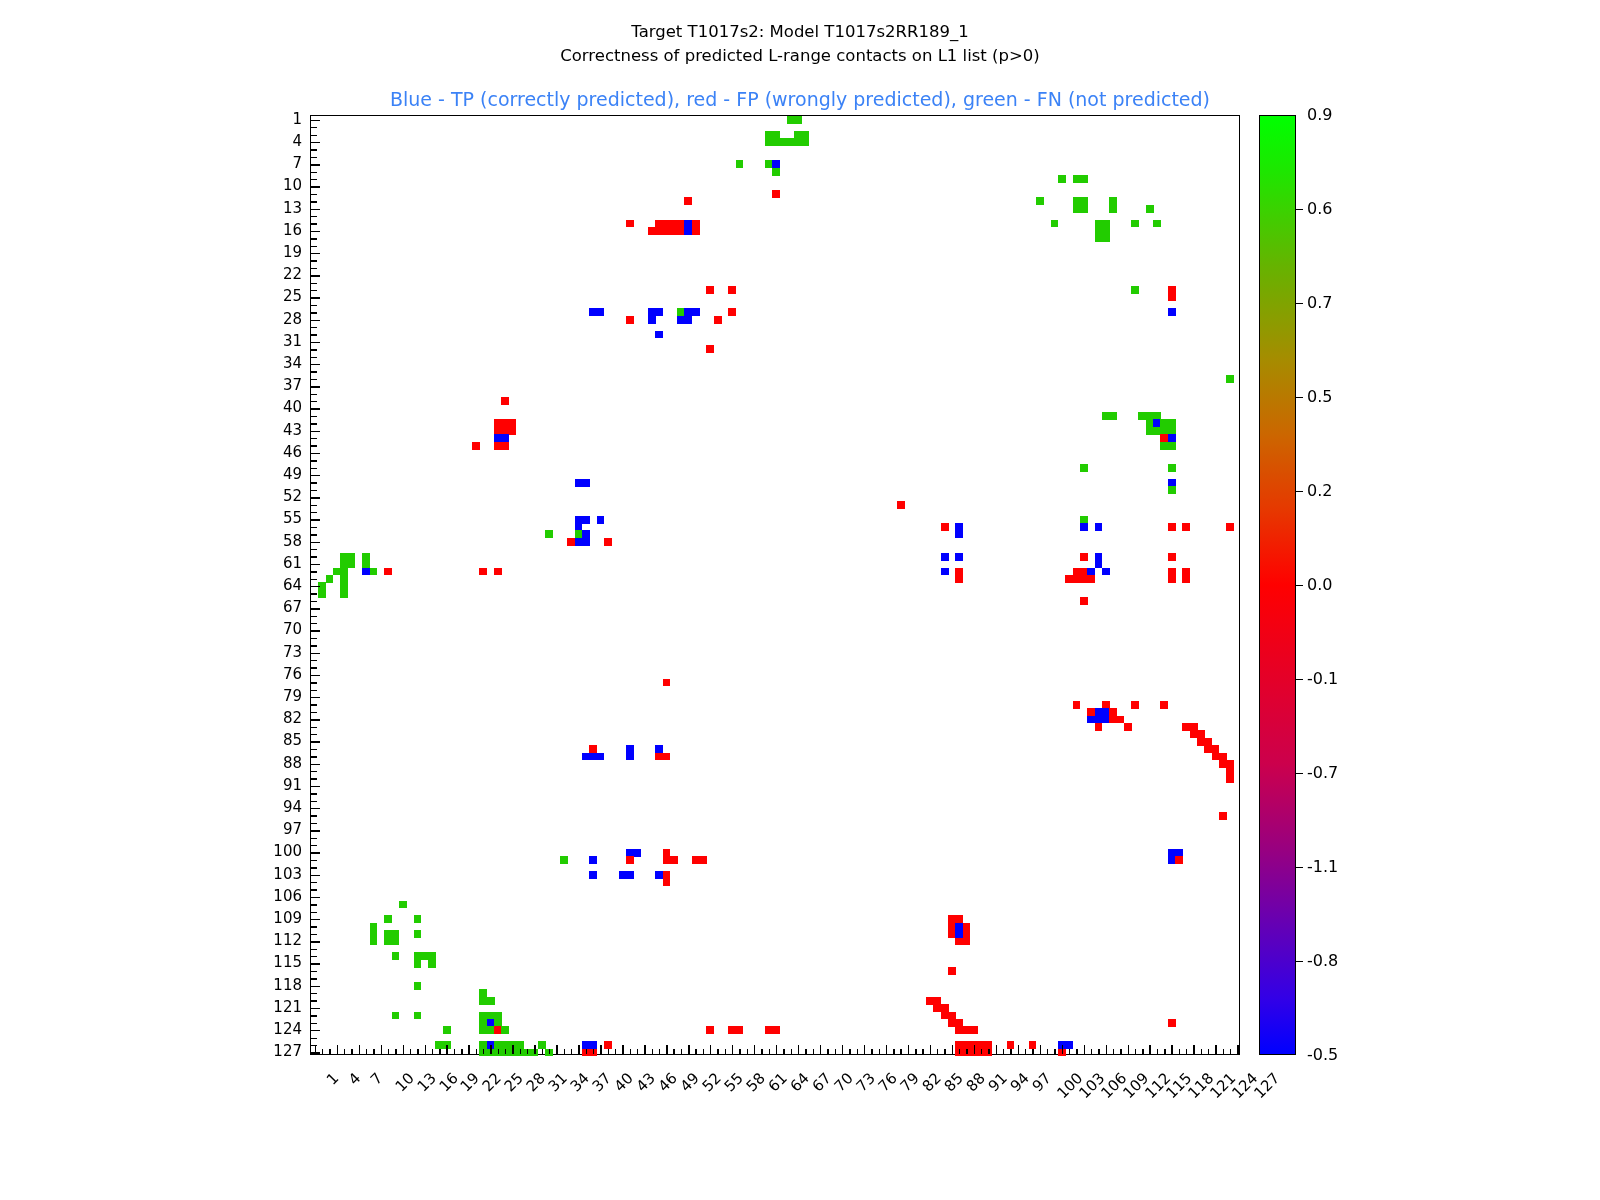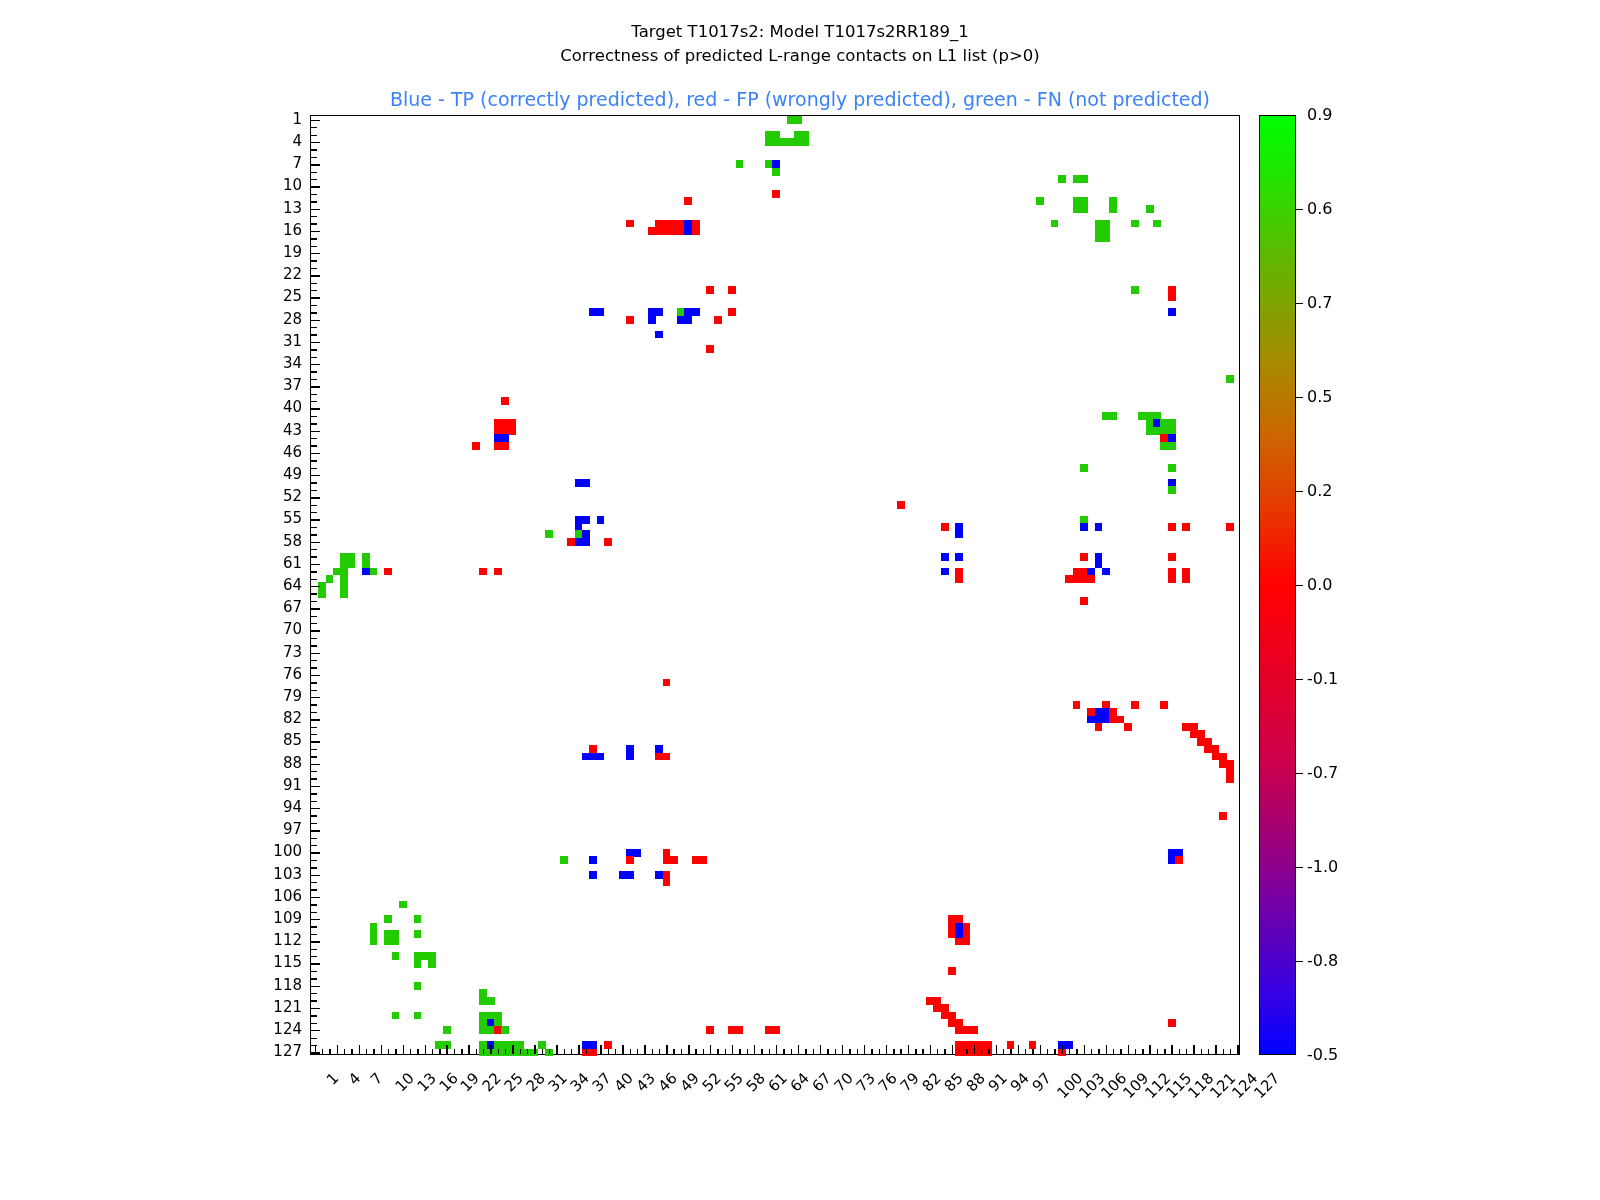--- a/index.html
+++ b/index.html
@@ -773,19 +773,19 @@
       <div class="cbtext" style="top:387.00px;">0.5</div>
       <div class="cbtick" style="top:491.00px;"></div>
       <div class="cbtext" style="top:481.00px;">0.2</div>
       <div class="cbtick" style="top:585.00px;"></div>
       <div class="cbtext" style="top:575.00px;">0.0</div>
       <div class="cbtick" style="top:679.00px;"></div>
       <div class="cbtext" style="top:669.00px;">-0.1</div>
       <div class="cbtick" style="top:773.00px;"></div>
       <div class="cbtext" style="top:763.00px;">-0.7</div>
       <div class="cbtick" style="top:867.00px;"></div>
-      <div class="cbtext" style="top:857.00px;">-1.0</div>
+      <div class="cbtext" style="top:857.00px;">-1.1</div>
       <div class="cbtick" style="top:961.00px;"></div>
       <div class="cbtext" style="top:951.00px;">-0.8</div>
       <div class="cbtext" style="top:1045.00px;">-0.5</div>
     </div>
 
 </div>
 
 </body></html>

